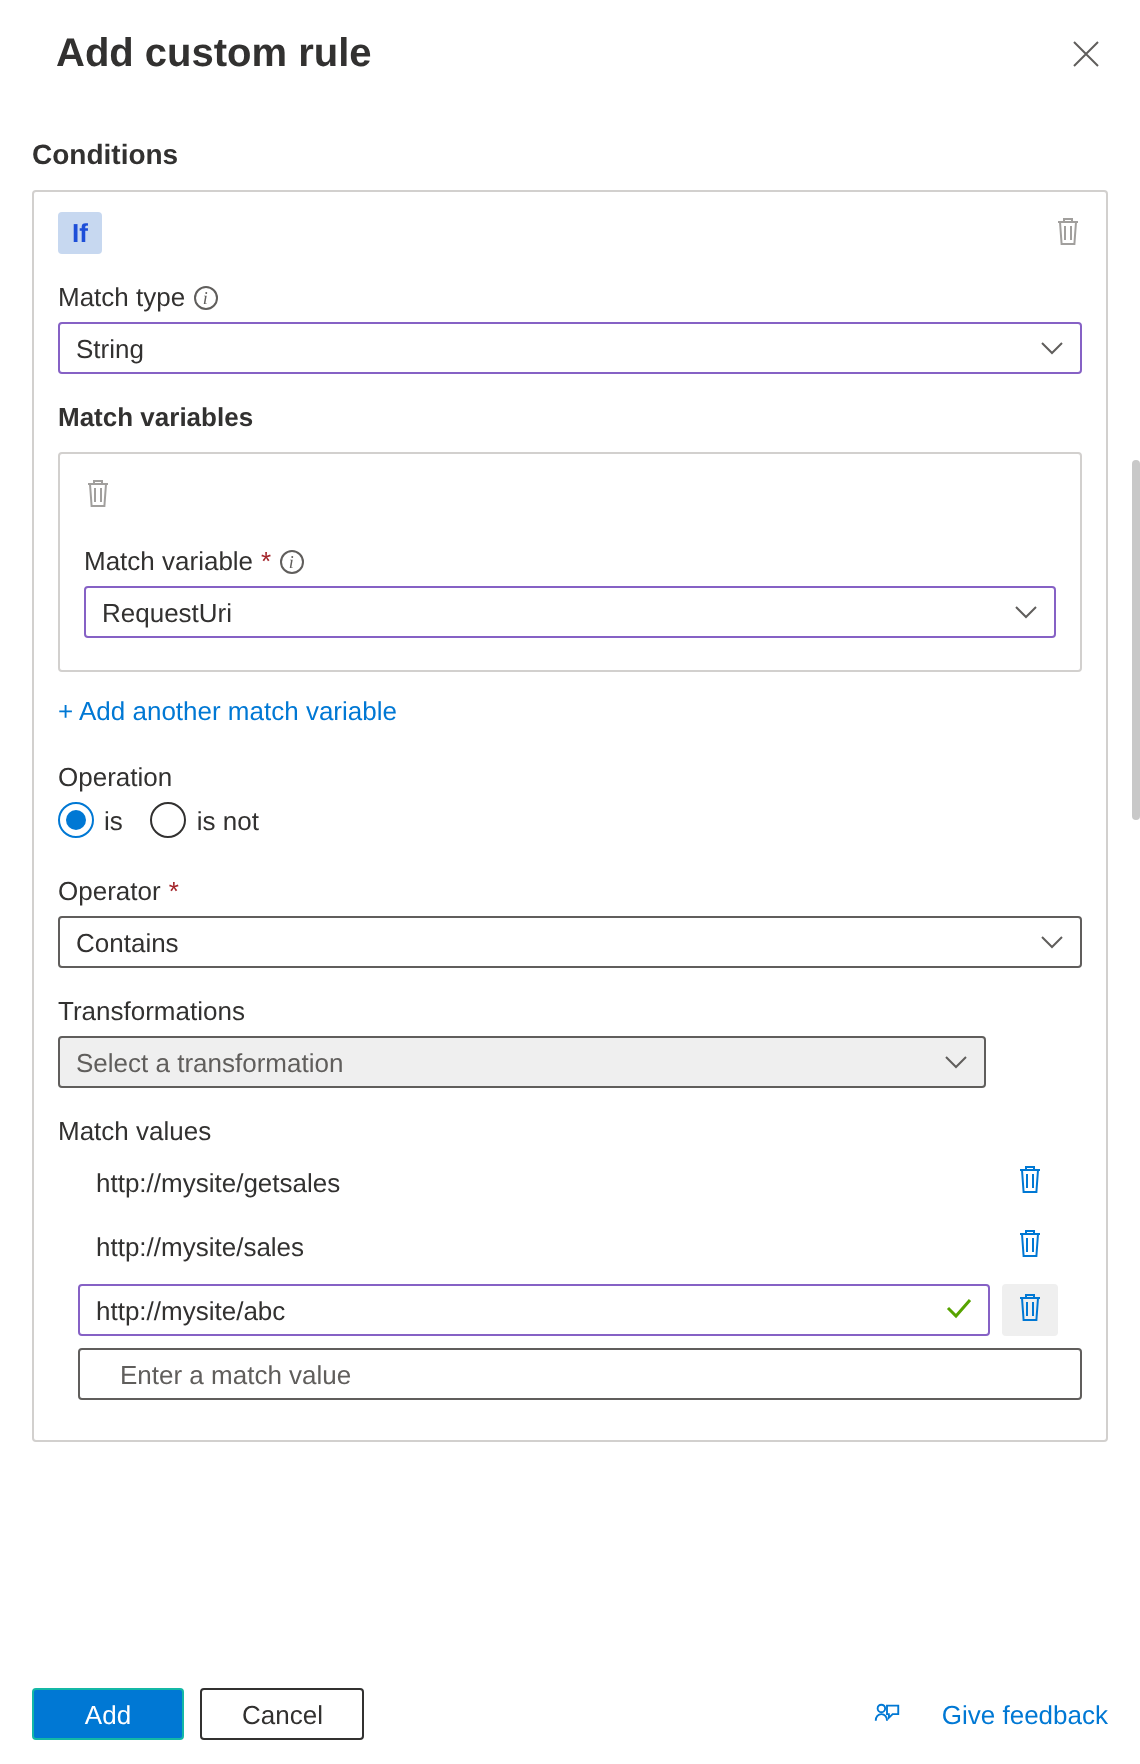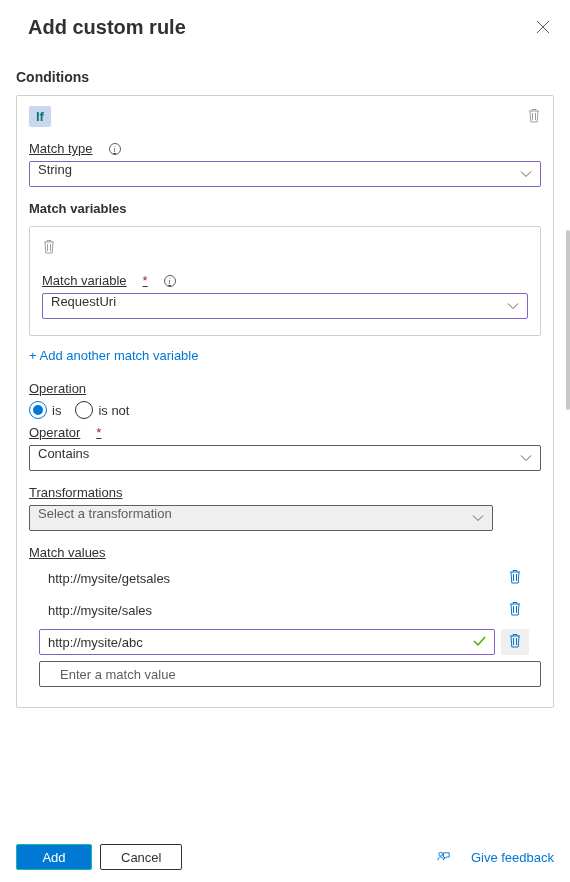--- a/index.html
+++ b/index.html
@@ -32,56 +32,56 @@
       position: relative;
     }
     .if-row {
       display: flex;
       justify-content: space-between;
       align-items: center;
       margin-bottom: 14px;
     }
     .if-badge {
       background: #c7d8f0;
-      color: #0f766e;
+      color: #1d4ed8;
       font-weight: 600;
       font-size: 13px;
       padding: 3px 7px;
       border-radius: 2px;
     }
     .trash-btn { cursor: pointer; color: #a19f9d; }
     .trash-btn.enabled { color: #0078d4; }
     .field-label {
       font-size: 13px;
       color: #323130;
       margin-bottom: 5px;
       display: flex;
       align-items: center;
-      gap: 16px;
-      text-decoration: underline;
+      gap: 4px;
     }
     .req { color: #a4262c; }
     .info-icon {
       width: 12px; height: 12px;
       border: 1px solid #605e5c;
       border-radius: 50%;
       display: inline-flex;
       align-items: center;
       justify-content: center;
       font-size: 9px;
       color: #605e5c;
       font-style: italic;
       font-family: Georgia, serif;
     }
     .select-box {
       position: relative;
       border: 1px solid #605e5c;
       border-radius: 2px;
       height: 26px;
       display: flex;
+      align-items: center;
       padding: 0 44px 0 8px;
       background: #fff;
       margin-bottom: 14px;
       cursor: pointer;
       font-size: 13px;
     }
     .select-box.purple { border-color: #8661c5; }
     .select-box.filled { background: #efefef; }
     .chevron {
       position: absolute;
@@ -101,21 +101,21 @@
       color: #0078d4;
       font-size: 13px;
       cursor: pointer;
       display: inline-block;
       margin-bottom: 18px;
     }
     .radio-row {
       display: flex;
       gap: 14px;
       align-items: center;
-      margin-bottom: 6px;
+      margin-bottom: 19px;
     }
     .radio-opt { display: flex; align-items: center; gap: 5px; cursor: pointer; }
     .radio-outer {
       width: 18px; height: 18px;
       border: 1px solid #323130;
       border-radius: 50%;
       display: flex;
       align-items: center;
       justify-content: center;
     }

